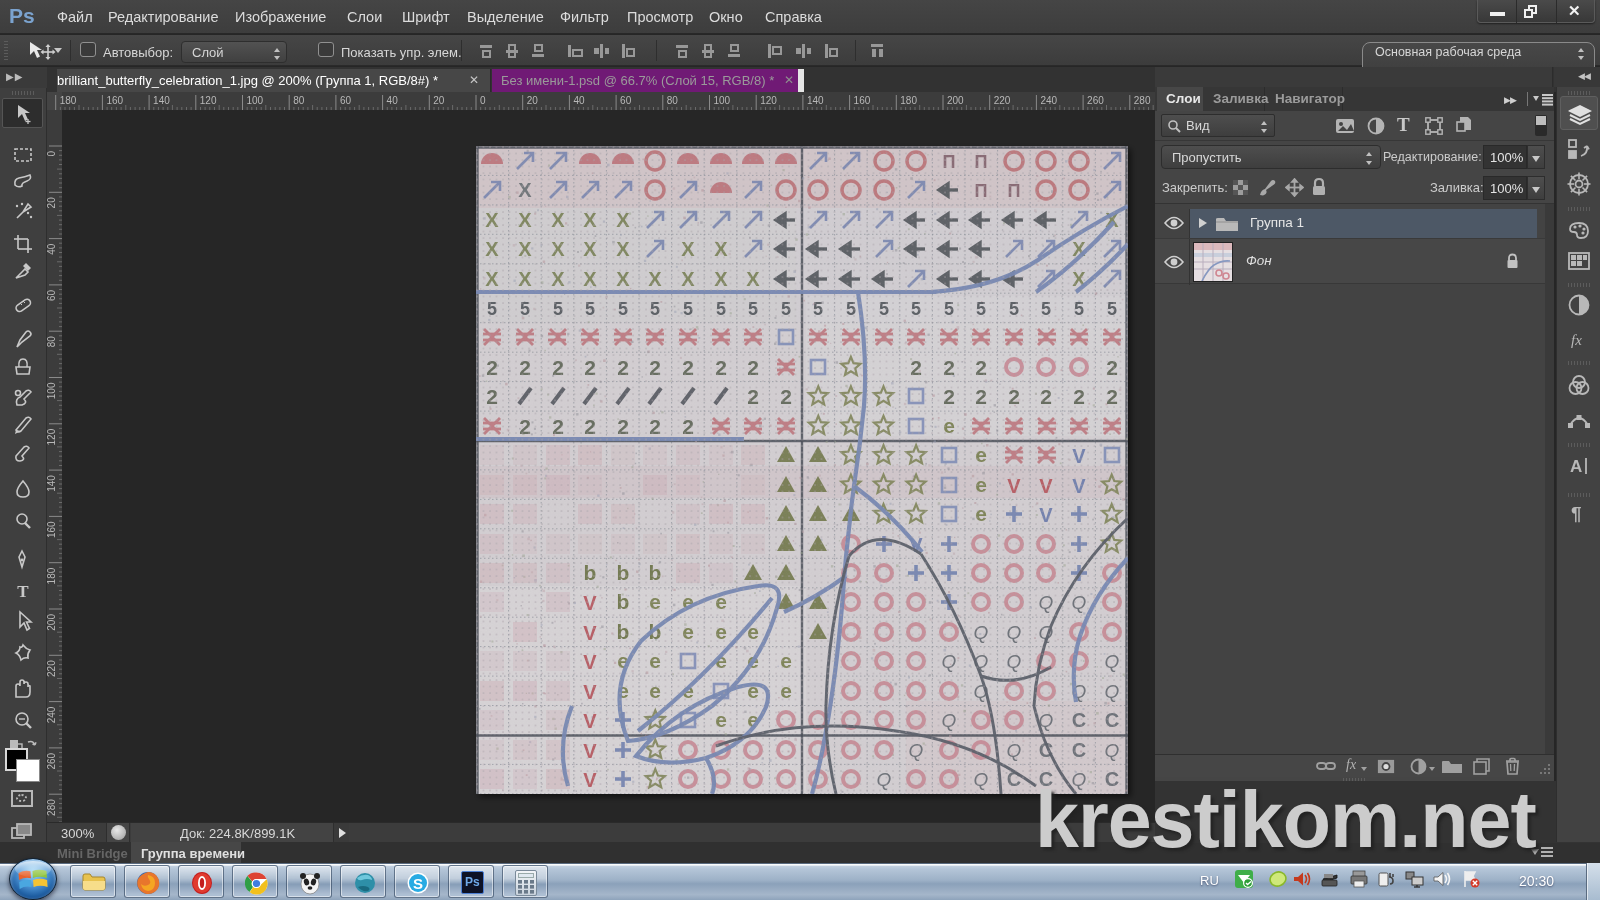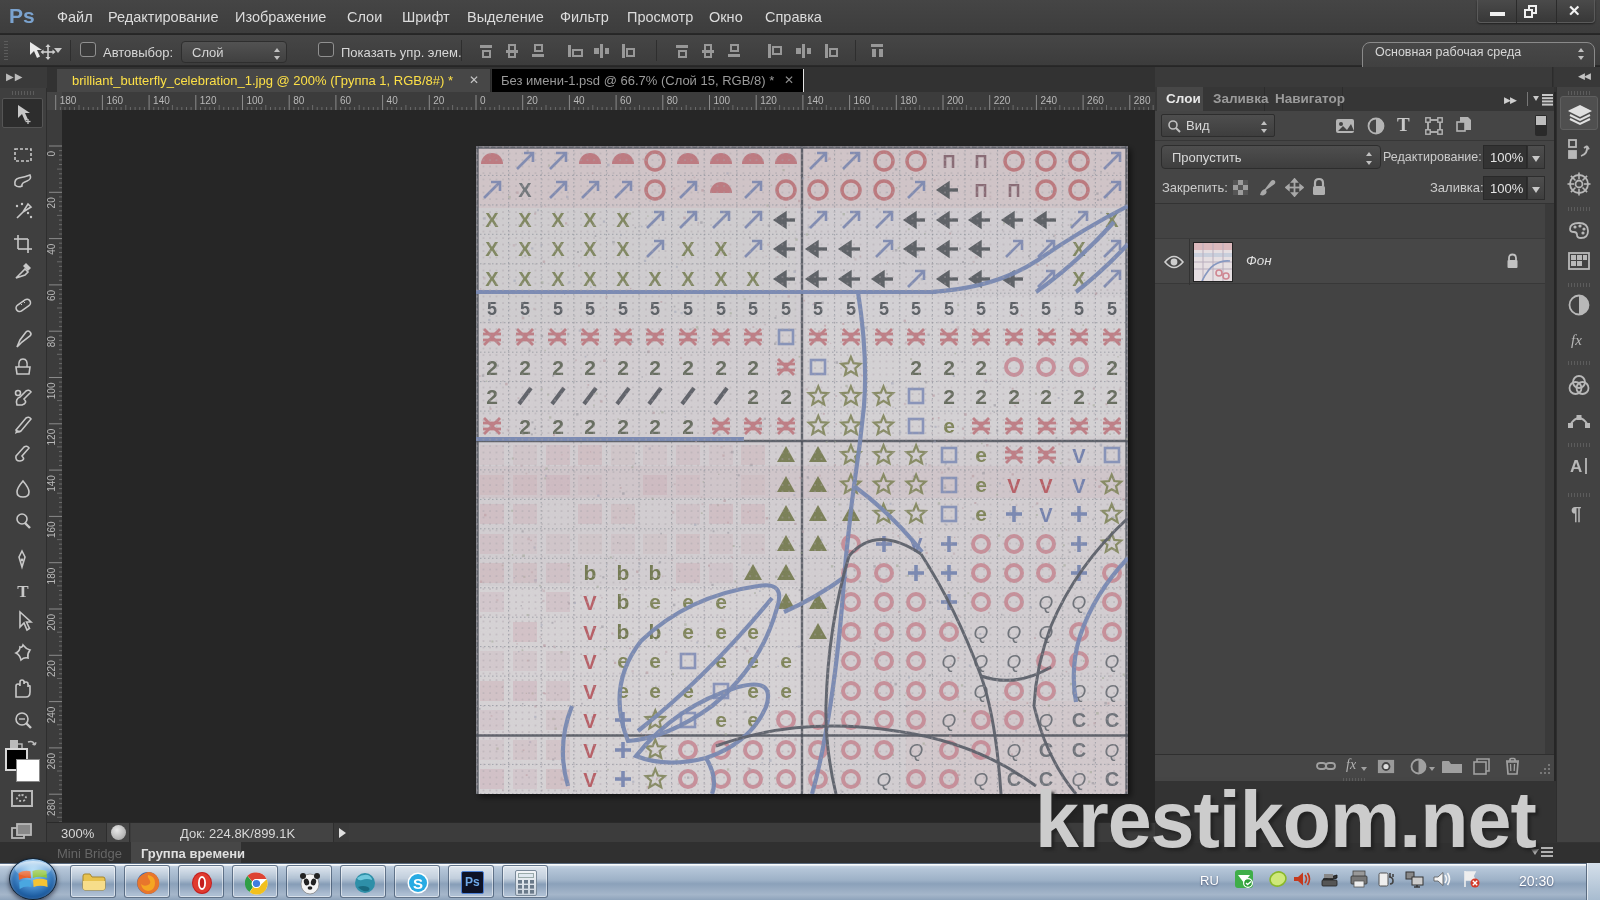--- a/index.html
+++ b/index.html
@@ -113,24 +113,24 @@
 <div class="abs" style="left:1362px;top:7px;width:233px;height:33px;border:1px solid #8a8a8a;border-radius:8px;background:linear-gradient(#484848,#3e3e3e)">
 <div class="abs txt" style="left:12px;top:2px;font-size:12.5px">Основная рабочая среда</div>
 <div class="abs" style="left:215px;top:2px;width:0;height:0;border:3.5px solid transparent;border-bottom:4.5px solid #c0c0c0"></div>
 <div class="abs" style="left:215px;top:13px;width:0;height:0;border:3.5px solid transparent;border-top:4.5px solid #c0c0c0"></div>
 </div>
 </div>
 <div class="abs" style="left:0;top:67px;width:1600px;height:25px;background:#323232"></div>
 <div class="abs" style="left:0;top:67px;width:47px;height:25px;background:#3a3a3a"></div>
 <div class="abs" style="left:6px;top:71px;color:#bbb;font-size:10px;letter-spacing:1px">▶▶</div>
 <div class="abs" style="left:57px;top:69px;width:434px;height:23px;background:#474747;border-right:1px solid #2a2a2a">
-<div class="abs" style="left:15px;top:4px;color:#fde047;font-size:13px;white-space:nowrap">brilliant_butterfly_celebration_1.jpg @ 200% (Группа 1, RGB/8#) *</div>
+<div class="abs" style="left:0;top:4px;color:#ffffff;font-size:13px;white-space:nowrap">brilliant_butterfly_celebration_1.jpg @ 200% (Группа 1, RGB/8#) *</div>
 <div class="abs" style="left:412px;top:4px;color:#c6c6c6;font-size:12px">✕</div>
 </div>
-<div class="abs" style="left:492px;top:69px;width:312px;height:23px;background:#000000;border-right:1px solid #e5e5e5">
+<div class="abs" style="left:492px;top:69px;width:312px;height:23px;background:#701a75;border-right:6px solid #e5e5e5">
 <div class="abs" style="left:9px;top:4px;color:#9a9a9a;font-size:13px;white-space:nowrap">Без имени-1.psd @ 66.7% (Слой 15, RGB/8) *</div>
 <div class="abs" style="left:292px;top:4px;color:#8e8e8e;font-size:12px">✕</div>
 </div>
 <div class="abs" style="left:1155px;top:67px;width:398px;height:20px;background:#3a3a3a;border-right:1px solid #2c2c2c"></div>
 <div class="abs" style="left:1554px;top:67px;width:46px;height:20px;background:#383838"></div>
 <div class="abs" style="left:1578px;top:71px;color:#c2c2c2;font-size:9px;letter-spacing:-1px">◀◀</div>
 <svg class="abs" style="left:47px;top:92px" width="1108" height="18" viewBox="0 0 1108 18">
     <rect width="1108" height="18" fill="#3c3c3c"></rect>
     <rect x="0" y="0" width="15" height="18" fill="#444"></rect>
     <line x1="8.7" y1="3" x2="8.7" y2="18" stroke="#8a8a8a" stroke-width="1"></line>
@@ -2343,21 +2343,21 @@
  <div class="abs" style="left:4px;top:2px;width:15px;height:15px;border-radius:50%;background:radial-gradient(circle at 40% 35%,#e8e8e8,#9a9a9a)"></div>
     </div>
 <div class="abs" style="left:84px;top:0;width:202px;height:20px;background:#434343">
  <div class="abs" style="left:49px;top:3px;color:#d8d8d8;font-size:13px;white-space:nowrap">Док: 224.8K/899.1K</div>
     </div>
 <div class="abs" style="left:286px;top:0;width:16px;height:20px;background:#3a3a3a;border-left:1px solid #2e2e2e">
  <div class="abs" style="left:5px;top:5px;width:0;height:0;border:5px solid transparent;border-left:7px solid #e0e0e0"></div>
     </div>
 </div>
 <div class="abs" style="left:0;top:842px;width:1600px;height:21px;background:#303030">
-<div class="abs" style="left:57px;top:4px;color:#666;font-size:13px;font-weight:normal">Mini Bridge</div>
+<div class="abs" style="left:57px;top:4px;color:#666;font-size:13px;font-weight:bold">Mini Bridge</div>
 <div class="abs" style="left:131px;top:0;width:110px;height:21px;background:#474747">
  <div class="abs" style="left:10px;top:4px;color:#e0e0e0;font-size:13px;font-weight:bold;white-space:nowrap">Группа времени</div>
     </div>
 <div class="abs" style="left:1531px;top:7px;width:0;height:0;border:4px solid transparent;border-top:6px solid #b0b0b0"></div>
 <div class="abs" style="left:1541px;top:5px;width:12px;height:2px;background:#b0b0b0;box-shadow:0 4px 0 #b0b0b0,0 8px 0 #b0b0b0"></div>
 </div>
 <div class="abs" style="left:0;top:88px;width:47px;height:754px;background:#3f3f3f;border-right:1px solid #2e2e2e">
 <div class="abs grip" style="left:12px;top:3px;width:22px"></div>
 <div class="abs" style="left:2px;top:10px;width:41px;height:30px;background:#2d2d2d;border:1px solid #555;border-radius:2px"></div>
     <svg class="abs" style="left:12px;top:15px" width="22" height="22" viewBox="0 0 22 22">
@@ -2555,20 +2555,34 @@
     </svg>
 <div class="abs" style="left:275px;top:7px;color:#cccccc;font-size:13px">Заливка:</div>
 <div class="abs" style="left:328px;top:3px;width:44px;height:24px;background:#333;border:1px solid #292929">
       <div class="abs" style="left:6px;top:4px;color:#e4e4e4;font-size:13px">100%</div>
     </div>
 <div class="abs" style="left:372px;top:3px;width:18px;height:24px;background:linear-gradient(#4e4e4e,#3e3e3e);border:1px solid #2d2d2d">
       <div class="abs" style="left:4px;top:10px;width:0;height:0;border:4.5px solid transparent;border-top:6px solid #c8c8c8"></div>
     </div>
 </div>
 <div class="abs" style="left:1155px;top:204px;width:399px;height:550px;background:#434343">
+<div class="abs" style="left:0;top:5px;width:399px;height:29px;background:#434343">
+<svg class="abs" style="left:9px;top:7px" width="20" height="14" viewBox="0 0 20 14">
+        <path d="M1 7 Q10 -4 19 7 Q10 18 1 7 Z" fill="none" stroke="#cfcfcf" stroke-width="1.6"></path>
+        <circle cx="10" cy="7" r="3.4" fill="#cfcfcf"></circle>
+      </svg>
+<div class="abs" style="left:34px;top:0;width:1px;height:29px;background:#333"></div>
+<div class="abs" style="left:35px;top:0;width:347px;height:29px;background:#4d5866"></div>
+<div class="abs" style="left:44px;top:9px;width:0;height:0;border:5.5px solid transparent;border-left:8px solid #d0d0d0"></div>
+<svg class="abs" style="left:60px;top:6px" width="24" height="18" viewBox="0 0 24 18">
+        <path d="M1 4 L1 16 L23 16 L23 6 L11 6 L9 3 L3 3 Q1 3 1 4 Z" fill="#b9b9b9"></path>
+        <path d="M1 7 L23 7" stroke="#8f8f8f" stroke-width="1"></path>
+      </svg>
+<div class="abs" style="left:95px;top:6px;color:#e6e6e6;font-size:13.5px">Группа 1</div>
+</div>
 <div class="abs" style="left:0;top:34px;width:399px;height:46px;background:#474747;border-top:1px solid #3a3a3a;border-bottom:1px solid #383838">
 <svg class="abs" style="left:9px;top:16px" width="20" height="14" viewBox="0 0 20 14">
         <path d="M1 7 Q10 -4 19 7 Q10 18 1 7 Z" fill="none" stroke="#cfcfcf" stroke-width="1.6"></path>
         <circle cx="10" cy="7" r="3.4" fill="#cfcfcf"></circle>
       </svg>
 <div class="abs" style="left:34px;top:0;width:1px;height:46px;background:#333"></div>
 <div class="abs" style="left:39px;top:4px;width:38px;height:38px;background:#e9e2e4;outline:1px solid #222">
  <svg width="38" height="38" viewBox="0 0 38 38">
  <rect width="38" height="38" fill="#e6dfe2"></rect>
  <rect x="0" y="0" width="38" height="7" fill="#dcb9bd"></rect>

